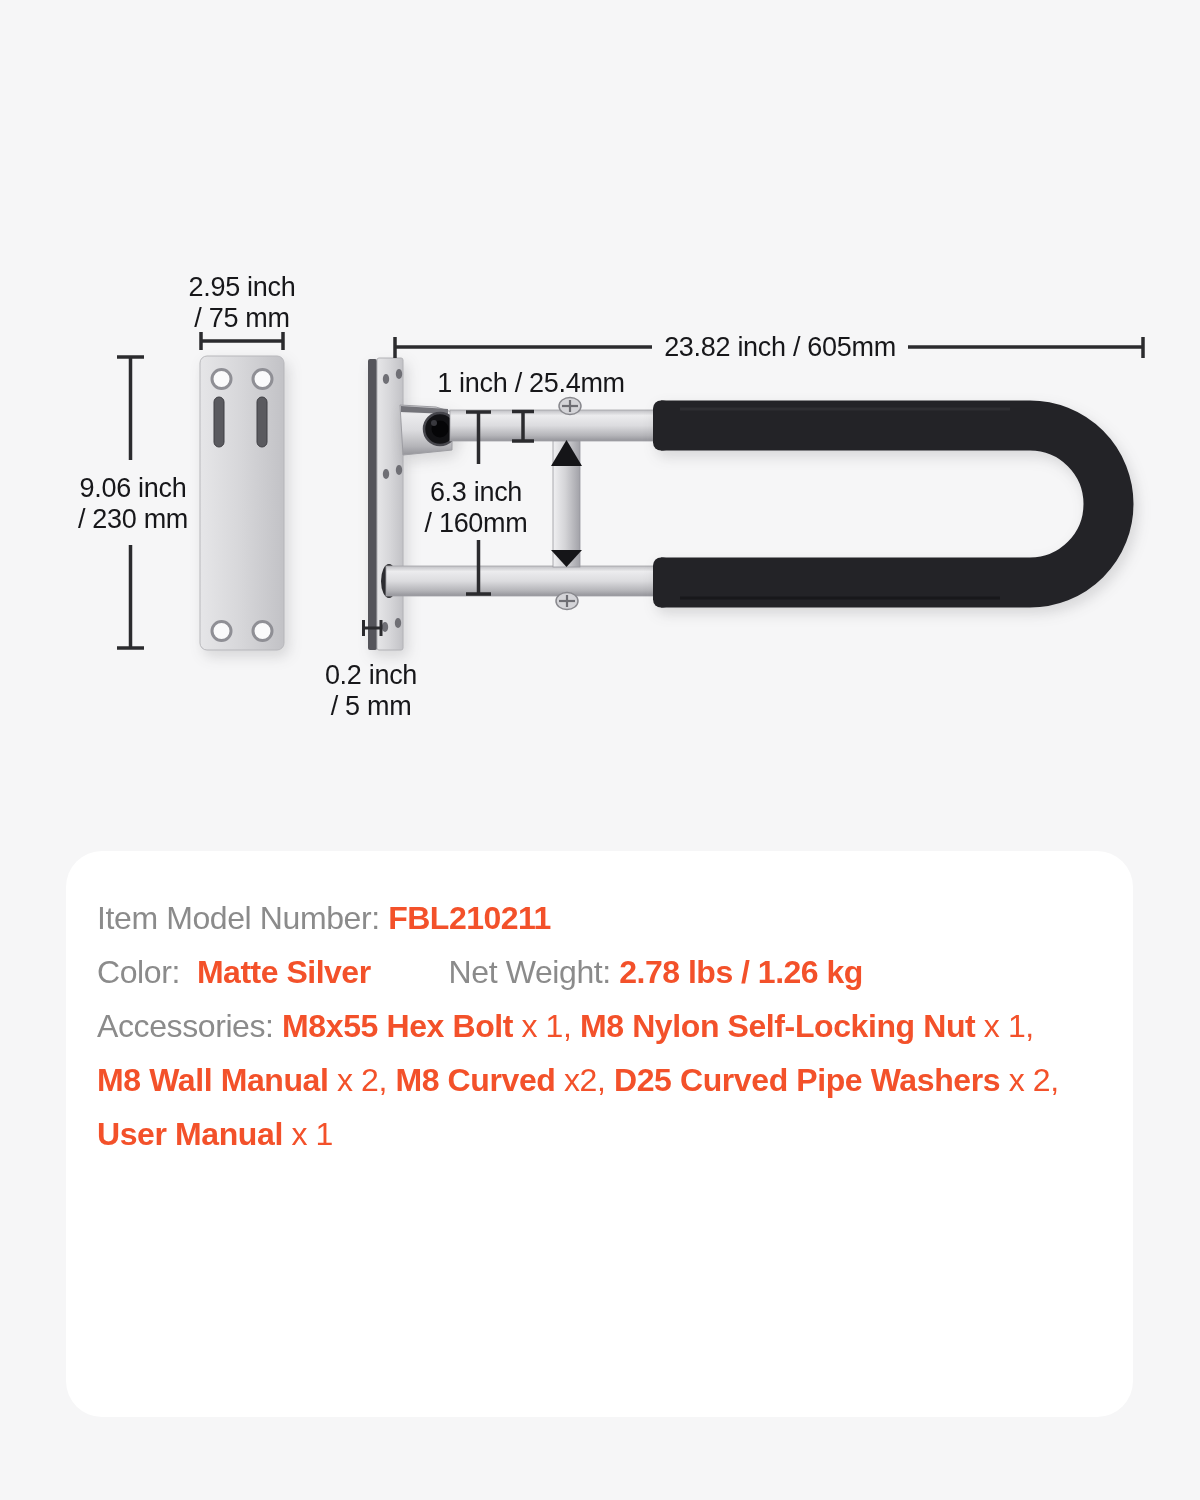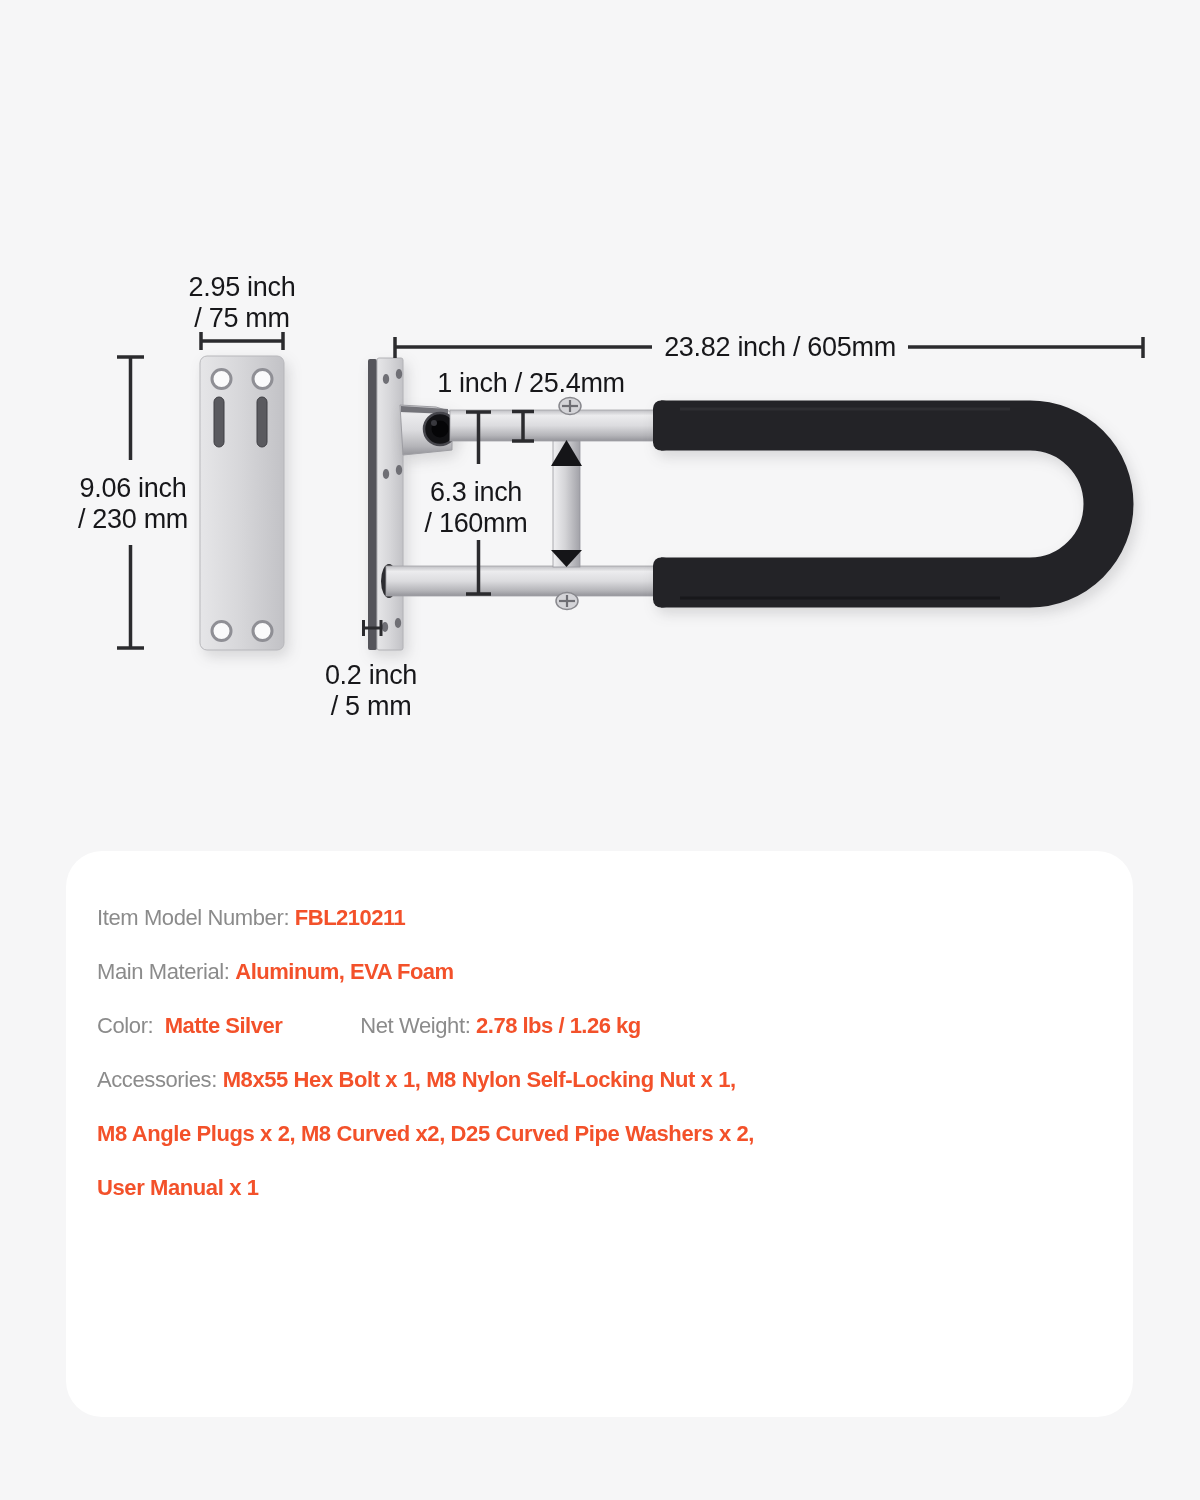--- a/index.html
+++ b/index.html
@@ -22,28 +22,28 @@
     position:absolute;
     left:66px;top:851px;
     width:1067px;height:566px;
     background:#ffffff;
     border-radius:36px;
     box-sizing:border-box;
     padding:40px 28px 0 31px;
   }
   .spec-row{
     height:54px;line-height:54px;
-    font-size:22px;
+    font-size:32px;
     white-space:pre;
     letter-spacing:-0.4px;
   }
   .lbl{color:#8b8b8b;}
   .val{color:#f3512a;font-weight:bold;letter-spacing:-0.5px;}
   .vreg{color:#f3512a;font-weight:bold;}
-  .vbold{color:#f3512a;font-weight:bold;}
+  .vbold{color:#f3512a;font-weight:normal;}
   .sp-a{display:inline-block;width:78px;}
   .sp-b{display:inline-block;width:35px;}
   .soft-shadow{filter:drop-shadow(4px 6px 7px rgba(50,50,58,0.16));}
 </style>
 </head>
 <body>
 
 <div class="canvas">
 
   <svg class="diagram-svg" width="1200" height="800" viewBox="0 0 1200 800">
@@ -179,26 +179,25 @@
     </g>
     <text x="371" y="684" text-anchor="middle">0.2 inch</text>
     <text x="371" y="715" text-anchor="middle">/ 5 mm</text>
   </svg>
 
   <div class="spec-panel">
 
     <div class="spec-row"><span class="lbl">Item Model Number: </span><span class="val">FBL210211</span></div>
 
 
-    <div class="spec-row"><span class="lbl">Main Material: </span><span class="val">Aluminum, EVA Foam</span></div>
 
     <div class="spec-row"><span class="lbl">Color:  </span><span class="val">Matte Silver</span><span class="sp-a"></span><span class="lbl">Net Weight: </span><span class="val">2.78 lbs / 1.26 kg</span></div>
 
 
     <div class="spec-row"><span class="lbl">Accessories: </span><span class="vreg">M8x55 Hex Bolt </span><span class="vbold">x 1,</span><span class="vreg"> M8 Nylon Self-Locking Nut </span><span class="vbold">x 1,</span></div>
 
-    <div class="spec-row"><span class="vreg">M8 Angle Plugs </span><span class="vbold">x 2,</span><span class="vreg"> M8 Curved </span><span class="vbold">x2,</span><span class="vreg"> D25 Curved Pipe Washers </span><span class="vbold">x 2,</span></div>
+    <div class="spec-row"><span class="vreg">M8 Wall Manual </span><span class="vbold">x 2,</span><span class="vreg"> M8 Curved </span><span class="vbold">x2,</span><span class="vreg"> D25 Curved Pipe Washers </span><span class="vbold">x 2,</span></div>
 
 
     <div class="spec-row"><span class="vreg">User Manual </span><span class="vbold">x 1</span></div>
 
   </div>
 </div>
 
 </body></html>

